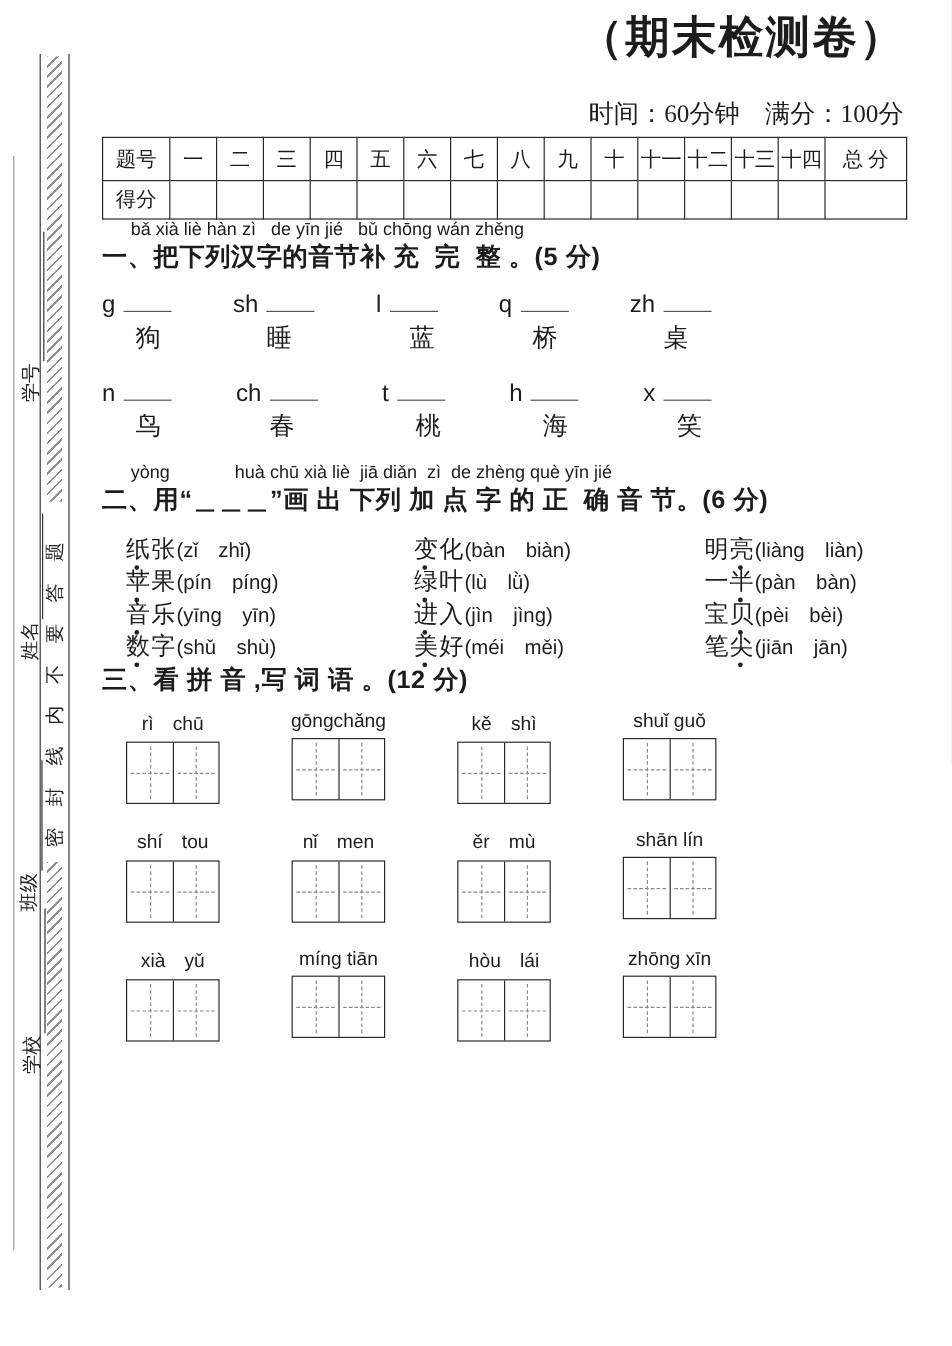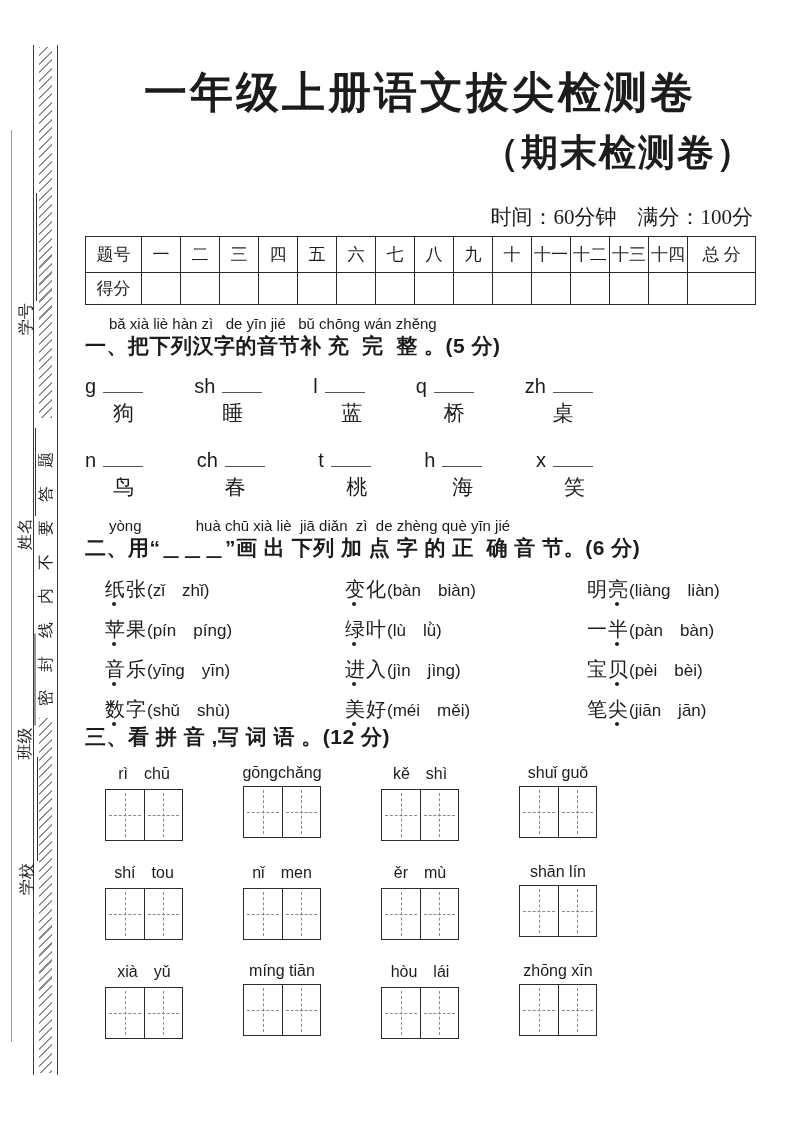--- a/index.html
+++ b/index.html
@@ -57,32 +57,32 @@
   table.score tr.hdr  th { height:36px; }
   table.score tr.fill th, table.score tr.fill td { height:32px; }
   col.c-q { width:56px; } col.c-n { width:39px; } col.c-t { width:68px; }
   
   .sec-pinyin {
     font-family:"Liberation Sans","DejaVu Sans",sans-serif;
     font-size:15px; color:#1a1a1a; white-space:pre-wrap; margin-left:24px;
   }
   .sec-heading { font-size:21px; font-weight:bold; white-space:pre-wrap; letter-spacing:0.5px;
     font-family:"Liberation Sans","DejaVu Sans",sans-serif; }
-  #sec1-pinyin { margin-top:10px; }
+  #sec1-pinyin { margin-top:0; }
   #sec2-pinyin { margin-top:16px; }
   #sec3-pinyin { margin-top:16px; }
   
   .s1-row { display:flex; justify-content:space-between; width:508px; margin-top:15px; }
   .s1-row.second { margin-top:22px; }
   .s1-top { font-family:"Liberation Sans","DejaVu Sans",sans-serif; font-size:20px; white-space:nowrap; }
   .s1-blank { display:inline-block; width:40px; height:15px; border-bottom:1.4px solid #555; margin-left:7px; }
   .s1-han { margin-left:28px; font-size:21px; margin-top:1px; }
   
   .s2-grid { margin-top:14px; padding-left:20px; display:grid;
-    grid-template-columns:240px 242px auto; row-gap:13px; align-items:baseline; }
+    grid-template-columns:240px 242px auto; align-items:baseline; }
   .s2-word { font-size:20px; letter-spacing:1px; white-space:nowrap; }
   .s2-opts { font-family:"Liberation Sans","DejaVu Sans",sans-serif; font-size:17px; white-space:pre; }
   .dotchar { position:relative; }
   .dotchar::after {
     content:""; position:absolute; left:45%; bottom:-6px;
     width:4px; height:4px; border-radius:50%; background:#222; transform:translateX(-50%);
   }
   
   .s3-row { display:grid; grid-template-columns:repeat(4,138px); padding-left:20px; margin-top:13px; }
   .s3-row + .s3-row { margin-top:22px; }
@@ -121,21 +121,20 @@
     <span>班级</span>
       <span class="blank"></span>
   </div>
   <div class="margin-field" id="field-xuexiao">
     <span>学校</span>
       <span class="blank"></span>
   </div>
 
   <div id="main">
 
-    <div class="title">一年级上册语文拔尖检测卷</div>
     <div class="subtitle">（期末检测卷）</div>
     <div class="exam-info">时间：60分钟　满分：100分</div>
 
     <table class="score">
       <colgroup>
         <col class="c-q">
           <col class="c-n">
           <col class="c-n">
           <col class="c-n">
           <col class="c-n">

